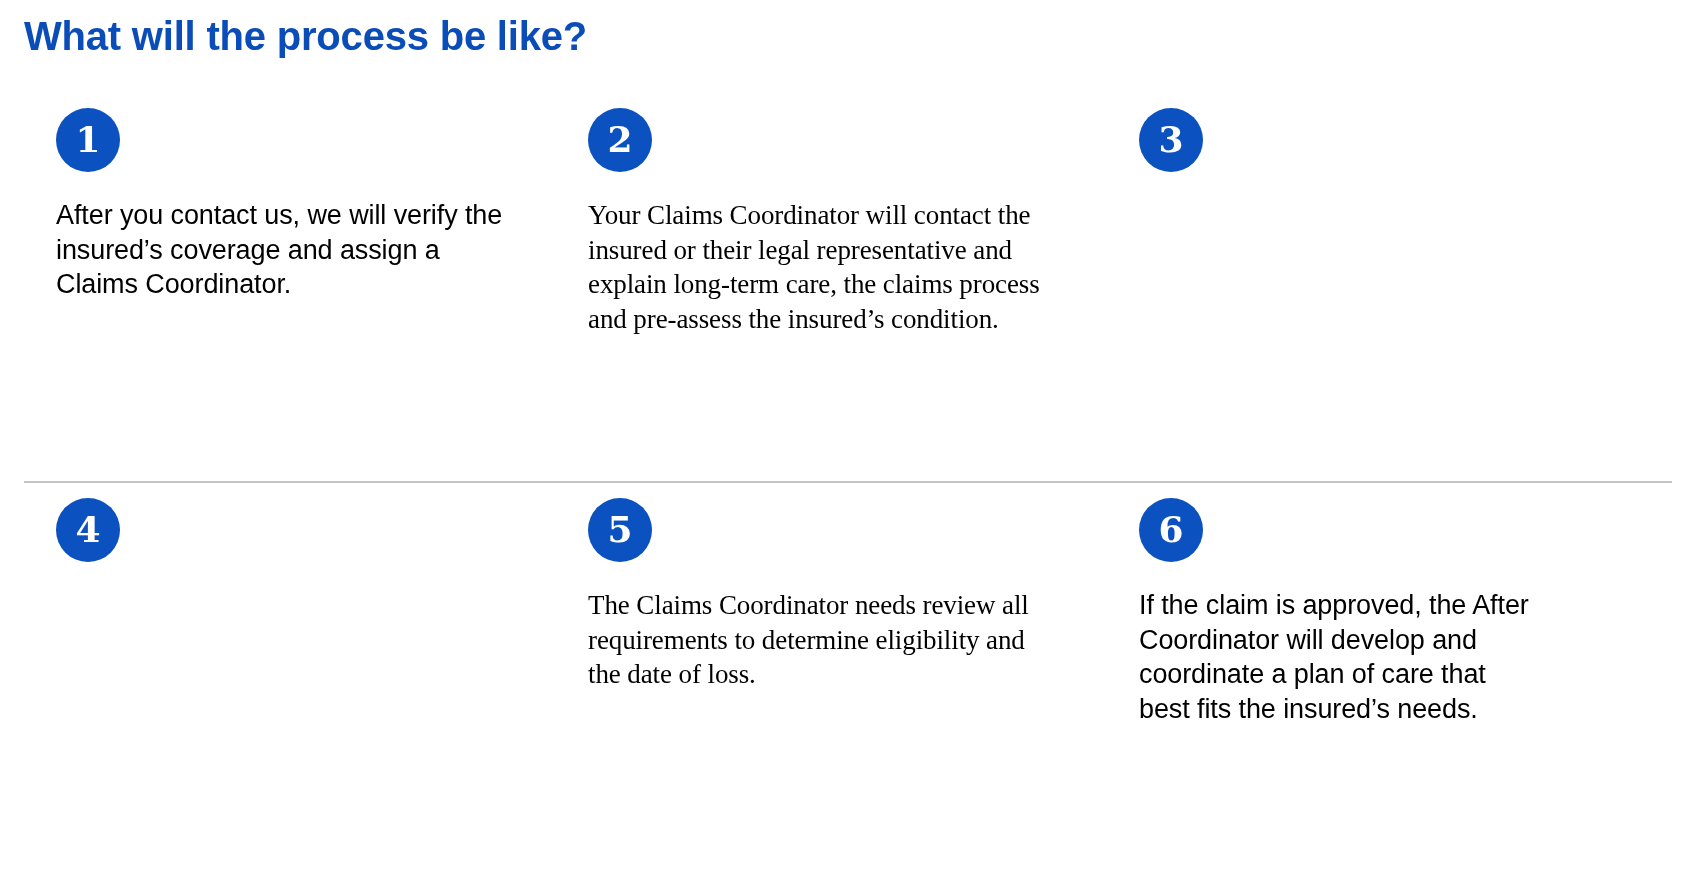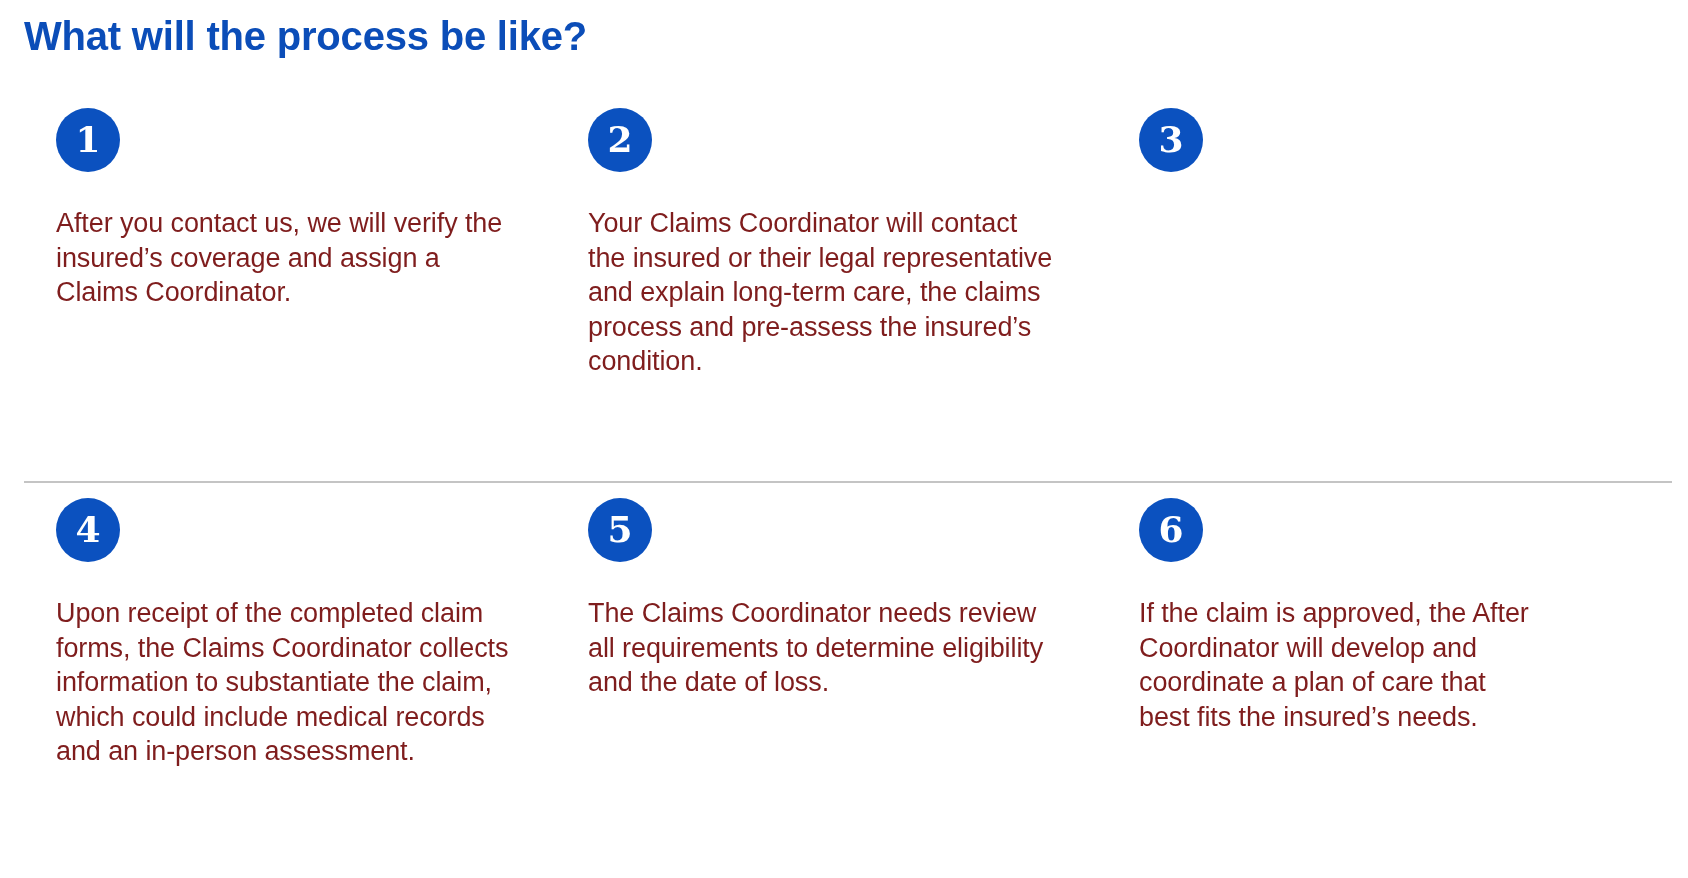--- a/index.html
+++ b/index.html
@@ -67,30 +67,30 @@
     justify-content: center;
     font-family: "DejaVu Serif", serif;
     font-size: 36px;
     font-weight: 700;
     line-height: 1;
     box-sizing: border-box;
     padding-bottom: 2px;
   }
 
   .step-text {
-    margin-top: 34px;
+    margin-top: 26px;
     font-size: 27px;
     line-height: 34.5px;
-    color: #7f1d1d;
+    color: #000000;
     font-weight: 400;
     letter-spacing: -0.1px;
     white-space: pre-line;
   }
 
-  .step.col-2 .step-text { width: 470px; }
+  .step.col-2 .step-text { width: 470px; font-family: Liberation Serif, serif; }
   .step.col-3 .step-text { width: 400px; }
   .step.col-1 .step-text { width: 470px; }
 
   .divider {
     position: absolute;
     left: 24px;
     top: 481px;
     width: 1648px;
     height: 2px;
     background: #c4c4c4;
@@ -116,21 +116,20 @@
     </div>
 
     <div class="step col-3 row-1">
       <div class="badge">3</div>
     </div>
 
     <div class="divider"></div>
 
     <div class="step col-1 row-2">
       <div class="badge">4</div>
-      <div class="step-text">Upon receipt of the completed claim forms, the Claims Coordinator collects information to substantiate the claim, which could include medical records and an in-person assessment.</div>
     </div>
 
     <div class="step col-2 row-2">
       <div class="badge">5</div>
       <div class="step-text">The Claims Coordinator needs review all requirements to determine eligibility and the date of loss.</div>
     </div>
 
     <div class="step col-3 row-2">
       <div class="badge">6</div>
       <div class="step-text">If the claim is approved, the After Coordinator will develop and coordinate a plan of care that best fits the insured’s needs.</div>

